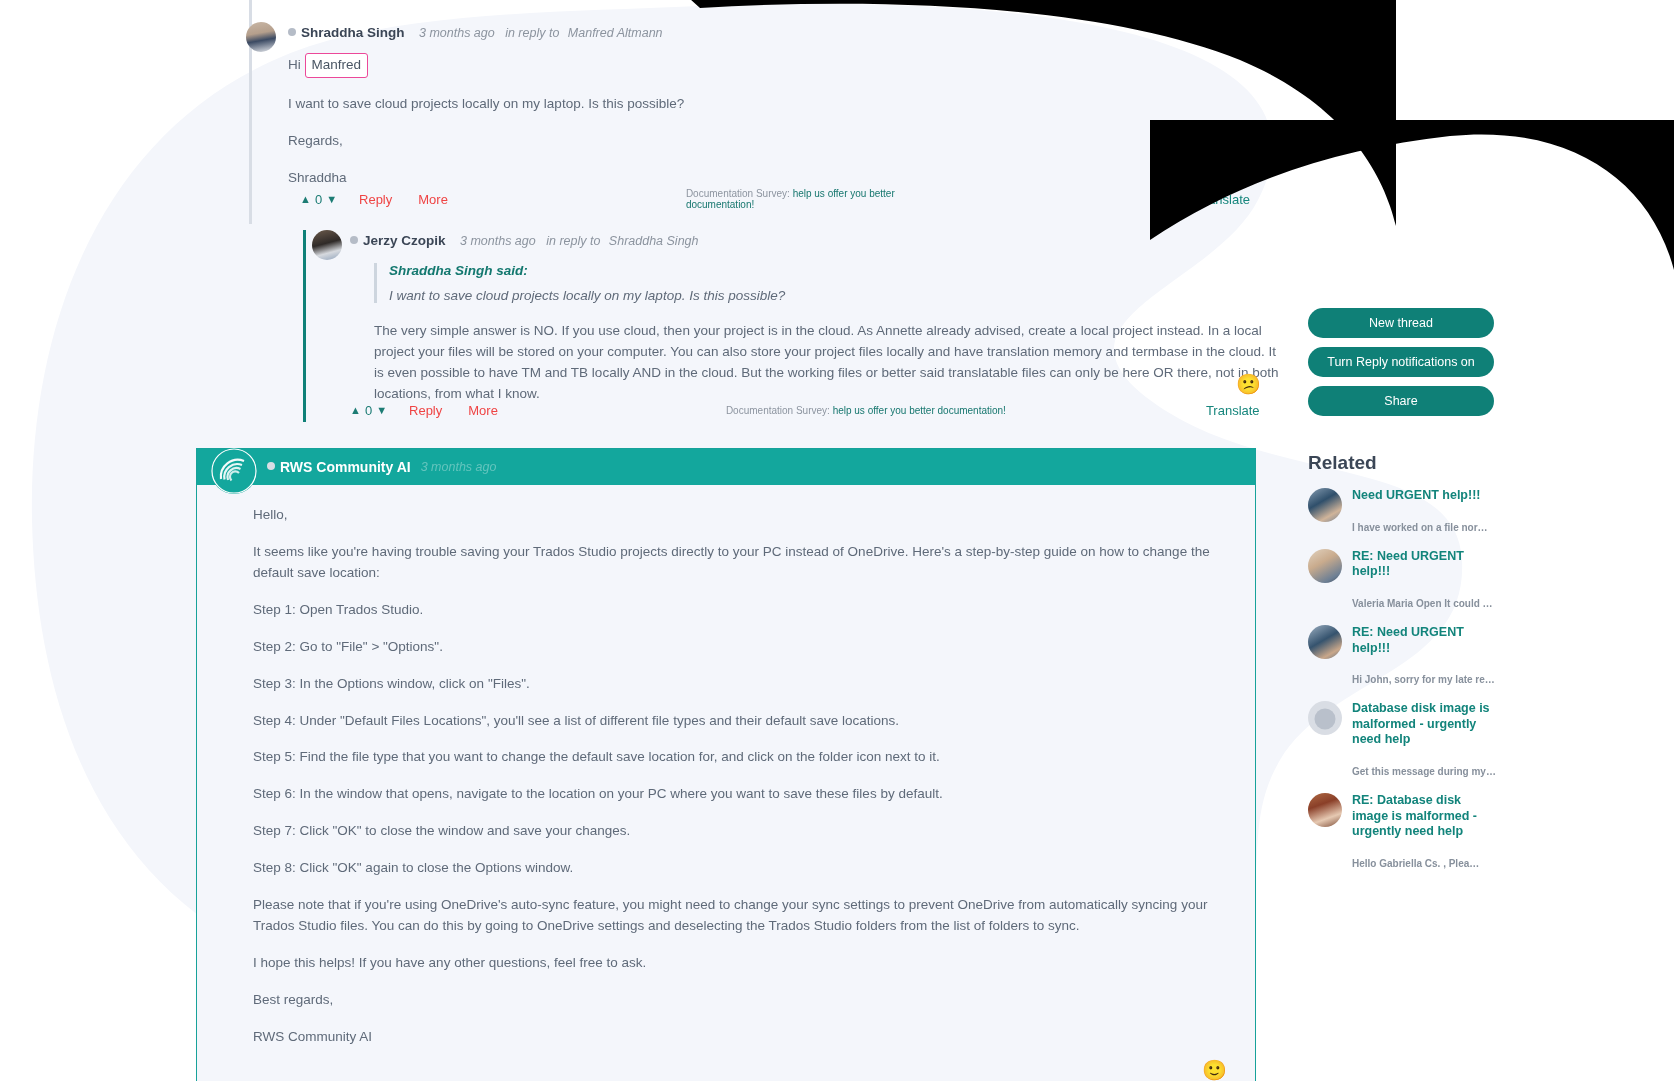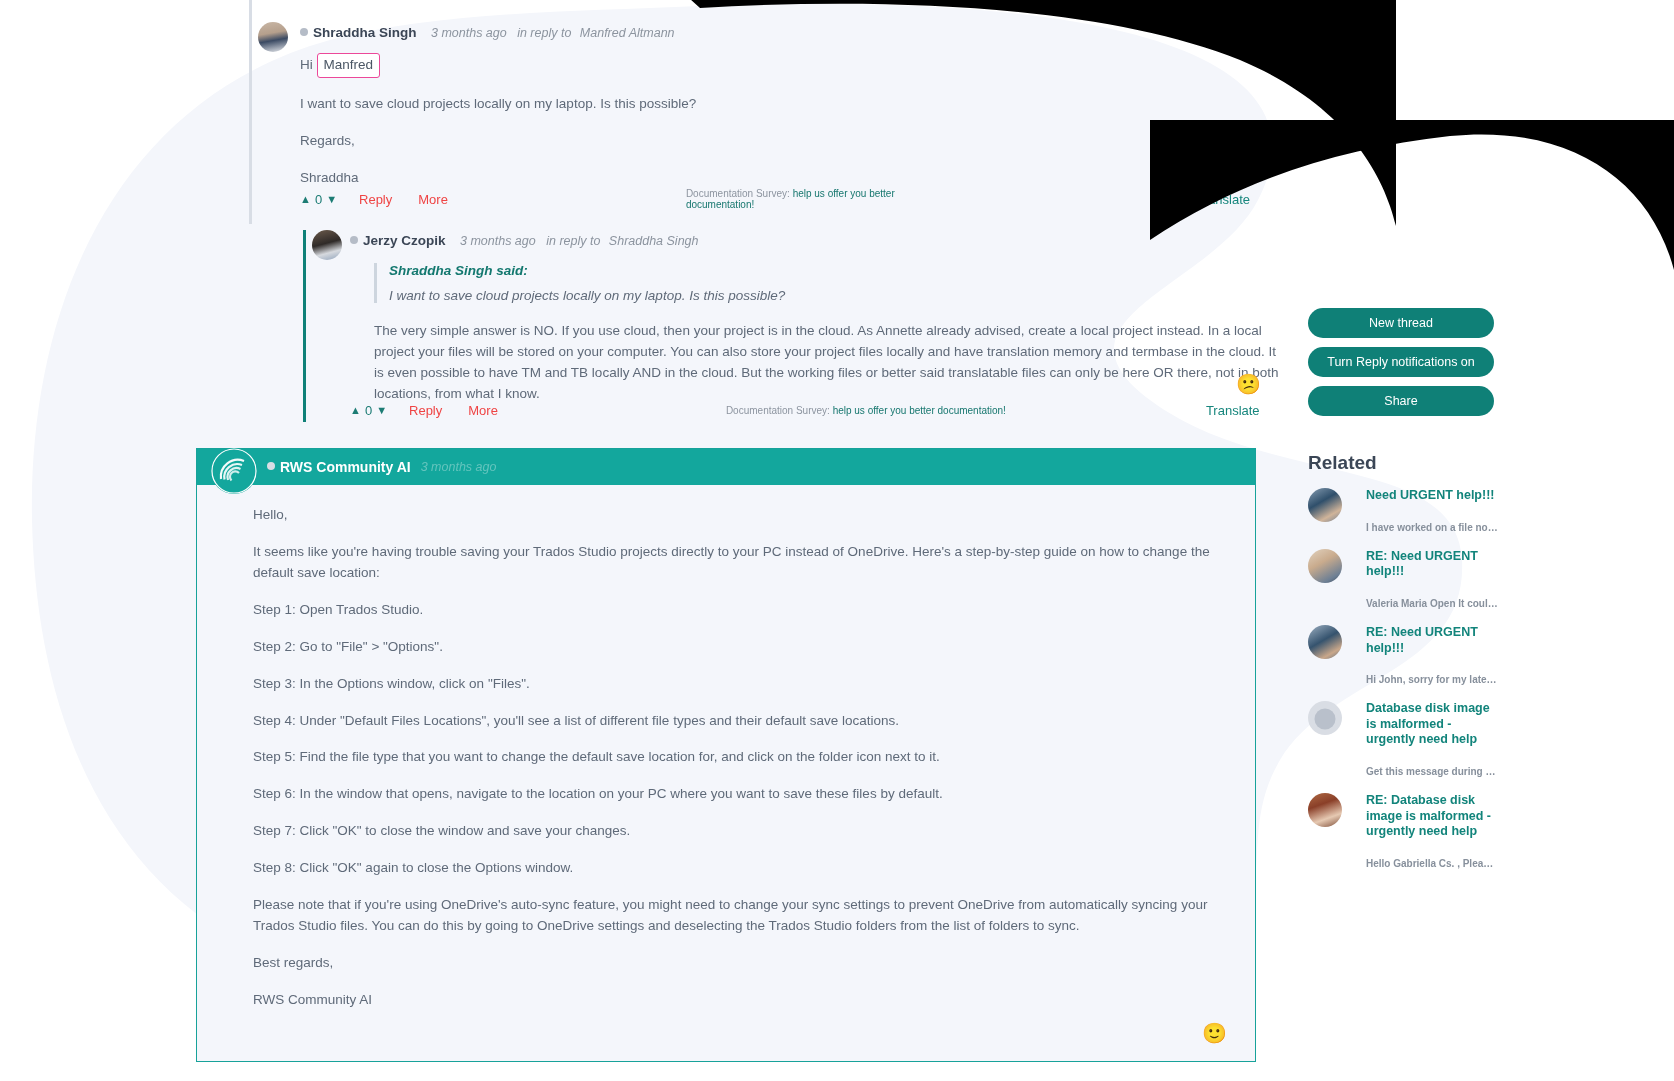--- a/index.html
+++ b/index.html
@@ -111,21 +111,21 @@
   .pill{
     width:186px; height:30px; border-radius:15px;
     background:#0f8077; color:#ffffff;
     display:flex; align-items:center; justify-content:center;
     font-size:12.5px; margin-bottom:9px;
   }
   #related-title{
     font-size:19px; color:#3b4656; font-weight:bold;
     margin:36px 0 14px 0;
   }
-  .rel-item{ display:flex; gap:24px; margin-bottom:16px; width:190px; }
+  .rel-item{ display:flex; gap:10px; margin-bottom:16px; width:190px; }
   .rel-item .avatar{ width:34px;height:34px; }
   .rel-title{
     color:#12847b; font-weight:bold; font-size:12.5px; line-height:1.25;
   }
   .rel-sub{
     color:#87909c; font-size:10px; margin-top:18px;
     white-space:nowrap; overflow:hidden; text-overflow:ellipsis;
     max-width:150px;
     font-weight:bold;
   }
@@ -144,21 +144,21 @@
     clip-path: path("M 0,120 C 90,60 190,28 300,16 C 420,4 500,60 524,150 L 524,0 L 0,0 Z");
   }
 </style>
 </head>
 <body>
 
 <div id="blob-surface"></div>
 
 <div class="left-rail" style="left:249px; top:0px; height:224px;"></div>
 
-<div class="post" style="left:258px; top:22px; width:1000px;">
+<div class="post" style="left:246px; top:22px; width:1000px;">
   <div style="display:flex; gap:12px;">
     <div class="avatar a-shraddha"></div>
     <div style="flex:1; padding-top:1px;">
       <div>
         <span class="status-dot"></span><span class="author">Shraddha Singh</span>
         <span class="meta" style="margin-left:10px;">3 months ago</span>
         <span class="meta dim" style="margin-left:6px;">in reply to</span>
         <span class="meta reply-to-name" style="margin-left:4px;">Manfred Altmann</span>
       </div>
 
@@ -255,20 +255,21 @@
     <p>It seems like you're having trouble saving your Trados Studio projects directly to your PC instead of OneDrive. Here's a step-by-step guide on how to change the default save location:</p>
     <p>Step 1: Open Trados Studio.</p>
     <p>Step 2: Go to "File" &gt; "Options".</p>
     <p>Step 3: In the Options window, click on "Files".</p>
     <p>Step 4: Under "Default Files Locations", you'll see a list of different file types and their default save locations.</p>
     <p>Step 5: Find the file type that you want to change the default save location for, and click on the folder icon next to it.</p>
     <p>Step 6: In the window that opens, navigate to the location on your PC where you want to save these files by default.</p>
     <p>Step 7: Click "OK" to close the window and save your changes.</p>
     <p>Step 8: Click "OK" again to close the Options window.</p>
     <p>Please note that if you're using OneDrive's auto-sync feature, you might need to change your sync settings to prevent OneDrive from automatically syncing your Trados Studio files. You can do this by going to OneDrive settings and deselecting the Trados Studio folders from the list of folders to sync.</p>
+    <p>I hope this helps! If you have any other questions, feel free to ask.</p>
     <p>Best regards,</p>
     <p>RWS Community AI</p>
     <div style="text-align:right; padding-right:6px; margin:-4px 0 8px 0;">
       <span class="emoji">🙂</span>
     </div>
   </div>
 
 </div>
 
 <div id="right-col">

